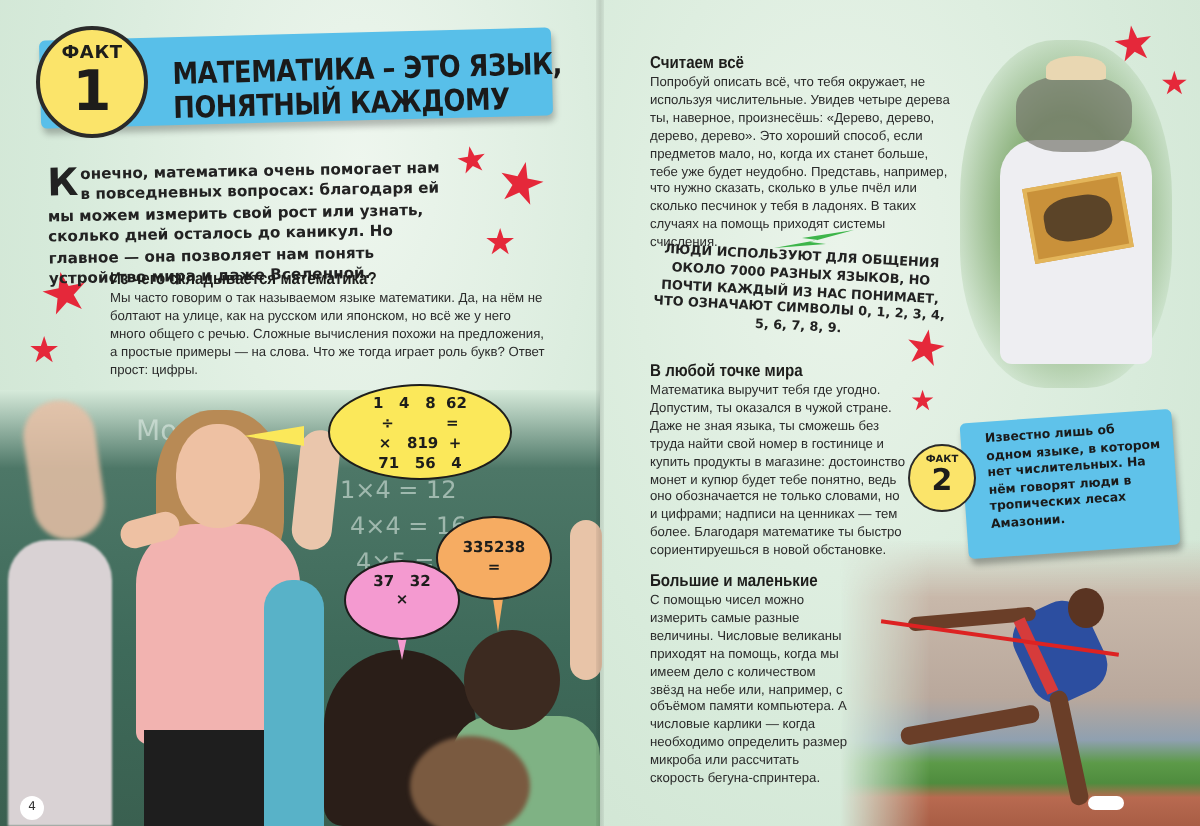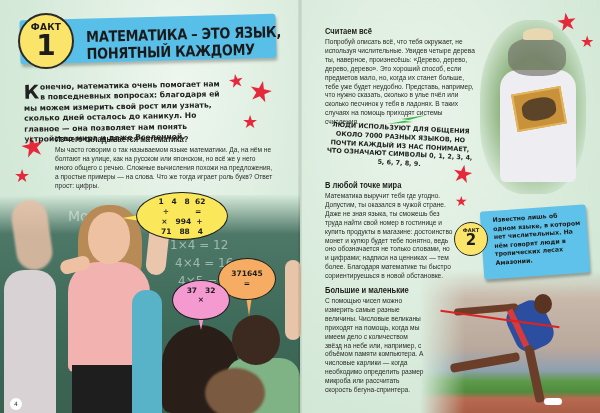--- a/index.html
+++ b/index.html
@@ -69,21 +69,21 @@
   .sleeve-right { position: absolute; left: 132px; top: 290px; width: 30px; height: 123px; border-radius: 14px 14px 0 0; background: #58b2c8; z-index: 6; }
   .hand-mid { position: absolute; left: 148px; top: 215px; width: 20px; height: 60px; border-radius: 10px; background: #eac6ac; z-index: 6; transform: rotate(6deg); }
   .kid-girl { position: absolute; left: 162px; top: 325px; width: 76px; height: 88px; border-radius: 40px 40px 10px 10px; background: #2a1e18; z-index: 7; }
   .kid-boy { position: absolute; left: 232px; top: 315px; width: 48px; height: 50px; border-radius: 50%; background: #3c2a20; z-index: 7; }
   .kid-boy-shirt { position: absolute; left: 226px; top: 358px; width: 74px; height: 55px; border-radius: 20px 20px 0 0; background: #7fb284; z-index: 7; }
   .kid-front { position: absolute; left: 205px; top: 368px; width: 60px; height: 50px; border-radius: 50%; background: #7a5a40; filter: blur(1px); z-index: 8; }
   .hand-right { position: absolute; left: 285px; top: 260px; width: 16px; height: 80px; border-radius: 8px; background: #e8c4a8; z-index: 6; }
 
   
   .bubble { position: absolute; z-index: 9; border: 1.5px solid #1d1d1b; border-radius: 50%; font-family: "DejaVu Sans", sans-serif; font-weight: bold; color: #1d1d1b; text-align: center; }
-  .bubble-yellow { left: 136px; top: 192px; width: 92px; height: 48px; background: #fbe85a; font-size: 7.5px; line-height: 10px; padding-top: 4px; }
+  .bubble-yellow { left: 164px; top: 192px; width: 92px; height: 48px; background: #fbe85a; font-size: 7.5px; line-height: 10px; padding-top: 4px; }
   .bubble-yellow-tail { position: absolute; left: 122px; top: 213px; width: 0; height: 0; border-top: 5px solid transparent; border-bottom: 5px solid transparent; border-right: 30px solid #fbe85a; z-index: 8; }
   .bubble-orange { left: 218px; top: 258px; width: 58px; height: 42px; background: #f6ac62; font-size: 7.5px; line-height: 10px; padding-top: 10px; }
   .bubble-orange-tail { position: absolute; left: 246px; top: 296px; width: 0; height: 0; border-left: 3px solid transparent; border-right: 3px solid transparent; border-top: 20px solid #f6ac62; z-index: 8; }
   .bubble-pink { left: 172px; top: 280px; width: 58px; height: 40px; background: #f49ad0; font-size: 7.5px; line-height: 9px; padding-top: 5px; }
   .bubble-pink-tail { position: absolute; left: 198px; top: 316px; width: 0; height: 0; border-left: 3px solid transparent; border-right: 3px solid transparent; border-top: 14px solid #f49ad0; z-index: 8; }
   .bubble span { display: block; white-space: pre; }
 
   .page-num { position: absolute; left: 10px; top: 398px; width: 12px; height: 12px; border-radius: 50%; background: #fff; font-size: 6px; line-height: 12px; text-align: center; z-index: 10; color: #333; }
 
   
@@ -183,26 +183,26 @@
 <div class="hand-right"></div>
 <div class="kid-girl"></div>
 <div class="kid-boy-shirt"></div>
 <div class="kid-boy"></div>
 <div class="kid-front"></div>
 
 <div class="bubble-yellow-tail"></div>
 <div class="bubble bubble-yellow">
   <span>1   4   8  62</span>
   <span>÷          =</span>
-  <span>×   994  +</span>
-  <span>71   88   4</span>
+  <span>×   819  +</span>
+  <span>71   56   4</span>
 </div>
 <div class="bubble-orange-tail"></div>
 <div class="bubble bubble-orange">
-  <span>371645</span>
+  <span>335238</span>
   <span>=</span>
 </div>
 <div class="bubble-pink-tail"></div>
 <div class="bubble bubble-pink">
   <span>37   32</span>
   <span>×</span>
 </div>
 
 <div class="page-num">4</div>
 

